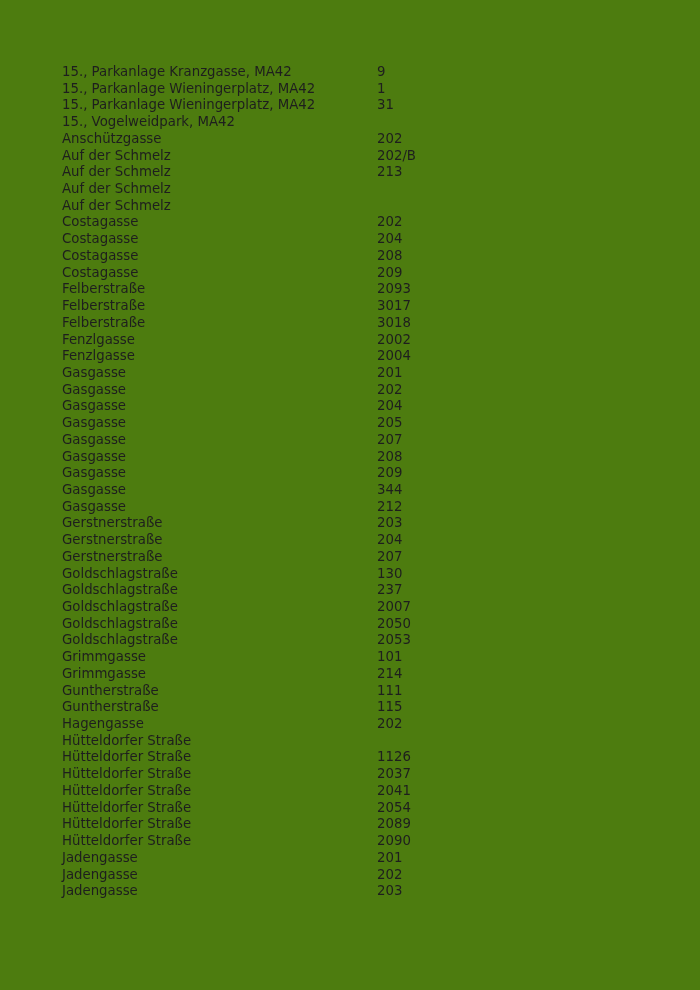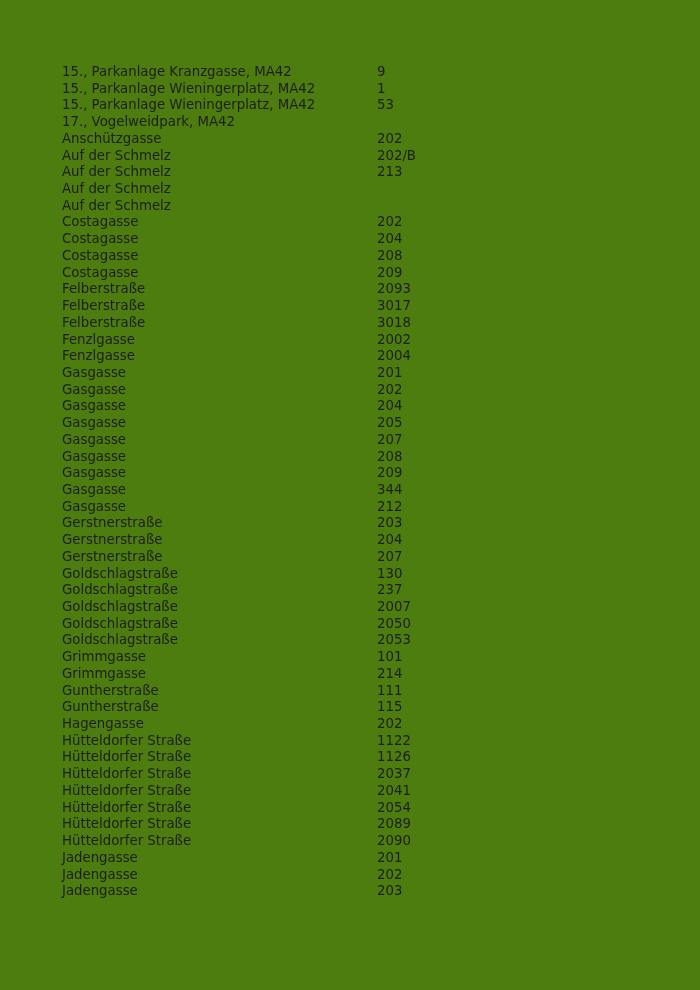--- a/index.html
+++ b/index.html
@@ -48,26 +48,26 @@
     <span class="cell num">9</span>
   </div>
 
   <div class="row">
     <span class="cell name">15., Parkanlage Wieningerplatz, MA42</span>
     <span class="cell num">1</span>
   </div>
 
   <div class="row">
     <span class="cell name">15., Parkanlage Wieningerplatz, MA42</span>
-    <span class="cell num">53</span>
-  </div>
-
-
-  <div class="row">
-    <span class="cell name">17., Vogelweidpark, MA42</span>
+    <span class="cell num">31</span>
+  </div>
+
+
+  <div class="row">
+    <span class="cell name">15., Vogelweidpark, MA42</span>
   </div>
 
   <div class="row">
     <span class="cell name">Anschützgasse</span>
     <span class="cell num">202</span>
   </div>
 
   <div class="row">
     <span class="cell name">Auf der Schmelz</span>
     <span class="cell num">202/B</span>
@@ -236,21 +236,20 @@
     <span class="cell num">115</span>
   </div>
 
   <div class="row">
     <span class="cell name">Hagengasse</span>
     <span class="cell num">202</span>
   </div>
 
   <div class="row">
     <span class="cell name">Hütteldorfer Straße</span>
-    <span class="cell num">1122</span>
   </div>
 
   <div class="row">
     <span class="cell name">Hütteldorfer Straße</span>
     <span class="cell num">1126</span>
   </div>
 
   <div class="row">
     <span class="cell name">Hütteldorfer Straße</span>
     <span class="cell num">2037</span>

